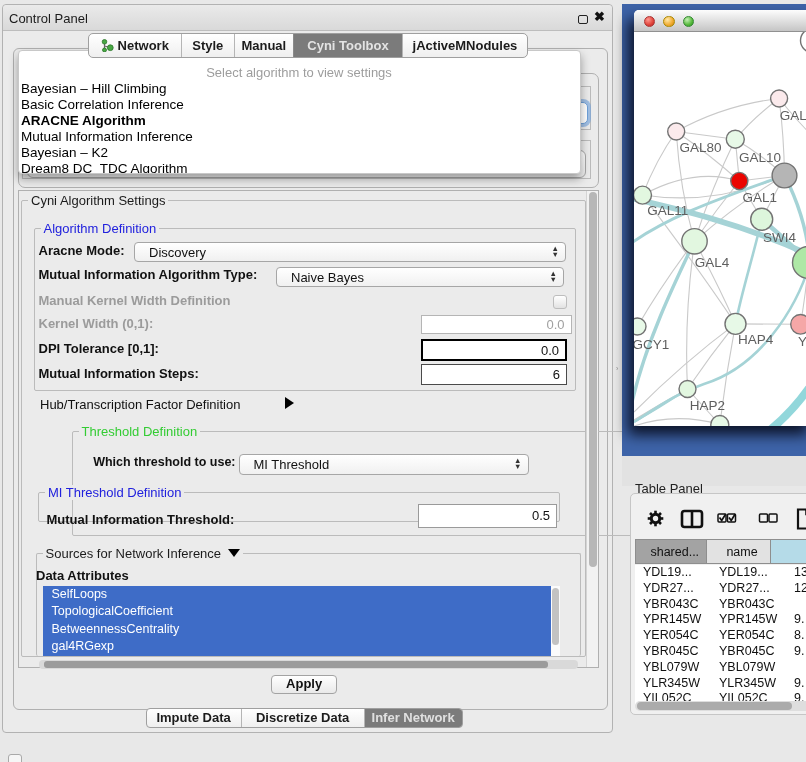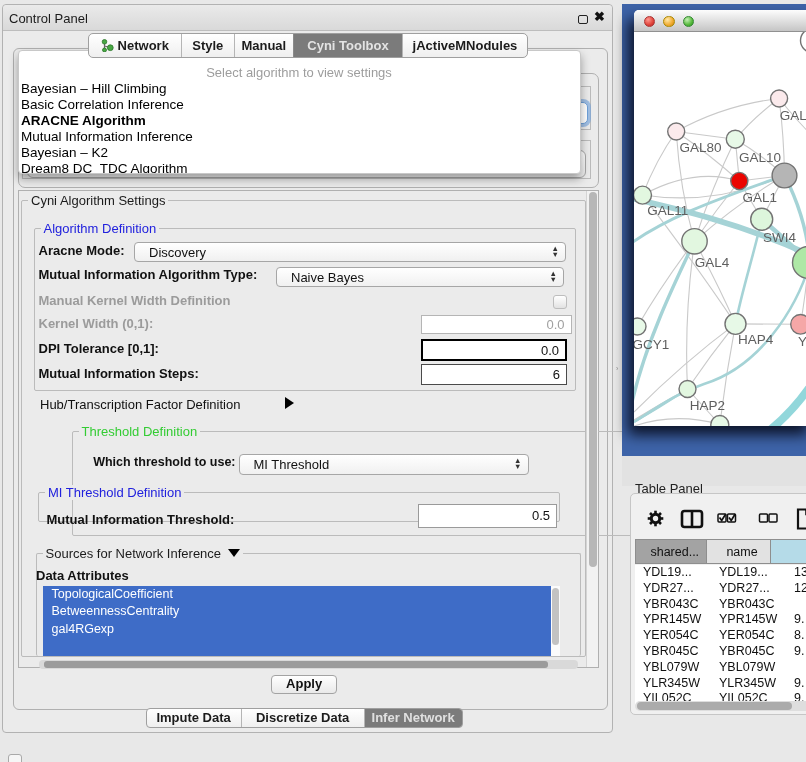--- a/index.html
+++ b/index.html
@@ -170,20 +170,21 @@
       <div class="fs" id="fs-mi" style="left:19.5px; top:301.5px; width:522px; height:30px;">
         <span class="lg" style="color:#2121dd;">MI Threshold Definition</span>
       </div>
       <div class="lbl" style="left:28px; top:321px;">Mutual Information Threshold:</div>
       <div class="tf" style="left:399px; top:313px; width:139.5px; height:24px; border:1px solid #9a9a9a;">0.5</div>
       <div class="fs" id="fs-src" style="left:17px; top:362.5px; width:545.5px; height:103px; border-bottom:none;">
         <span class="lg">Sources for Network Inference&nbsp;&nbsp;<span style="display:inline-block; width:0; height:0; border-top:8px solid #000; border-left:6px solid transparent; border-right:6px solid transparent; vertical-align:1px;"></span></span>
       </div>
       <div class="lbl" style="left:17.5px; top:377.5px;">Data Attributes</div>
       <div id="datalist">
+        <div>SelfLoops</div>
         <div>TopologicalCoefficient</div>
         <div>BetweennessCentrality</div>
         <div>gal4RGexp</div>
       </div>
       <div id="listsb">
           <div class="th"></div>
         </div>
       <div id="hscroll">
           <div id="hthumb"></div>
         </div>

